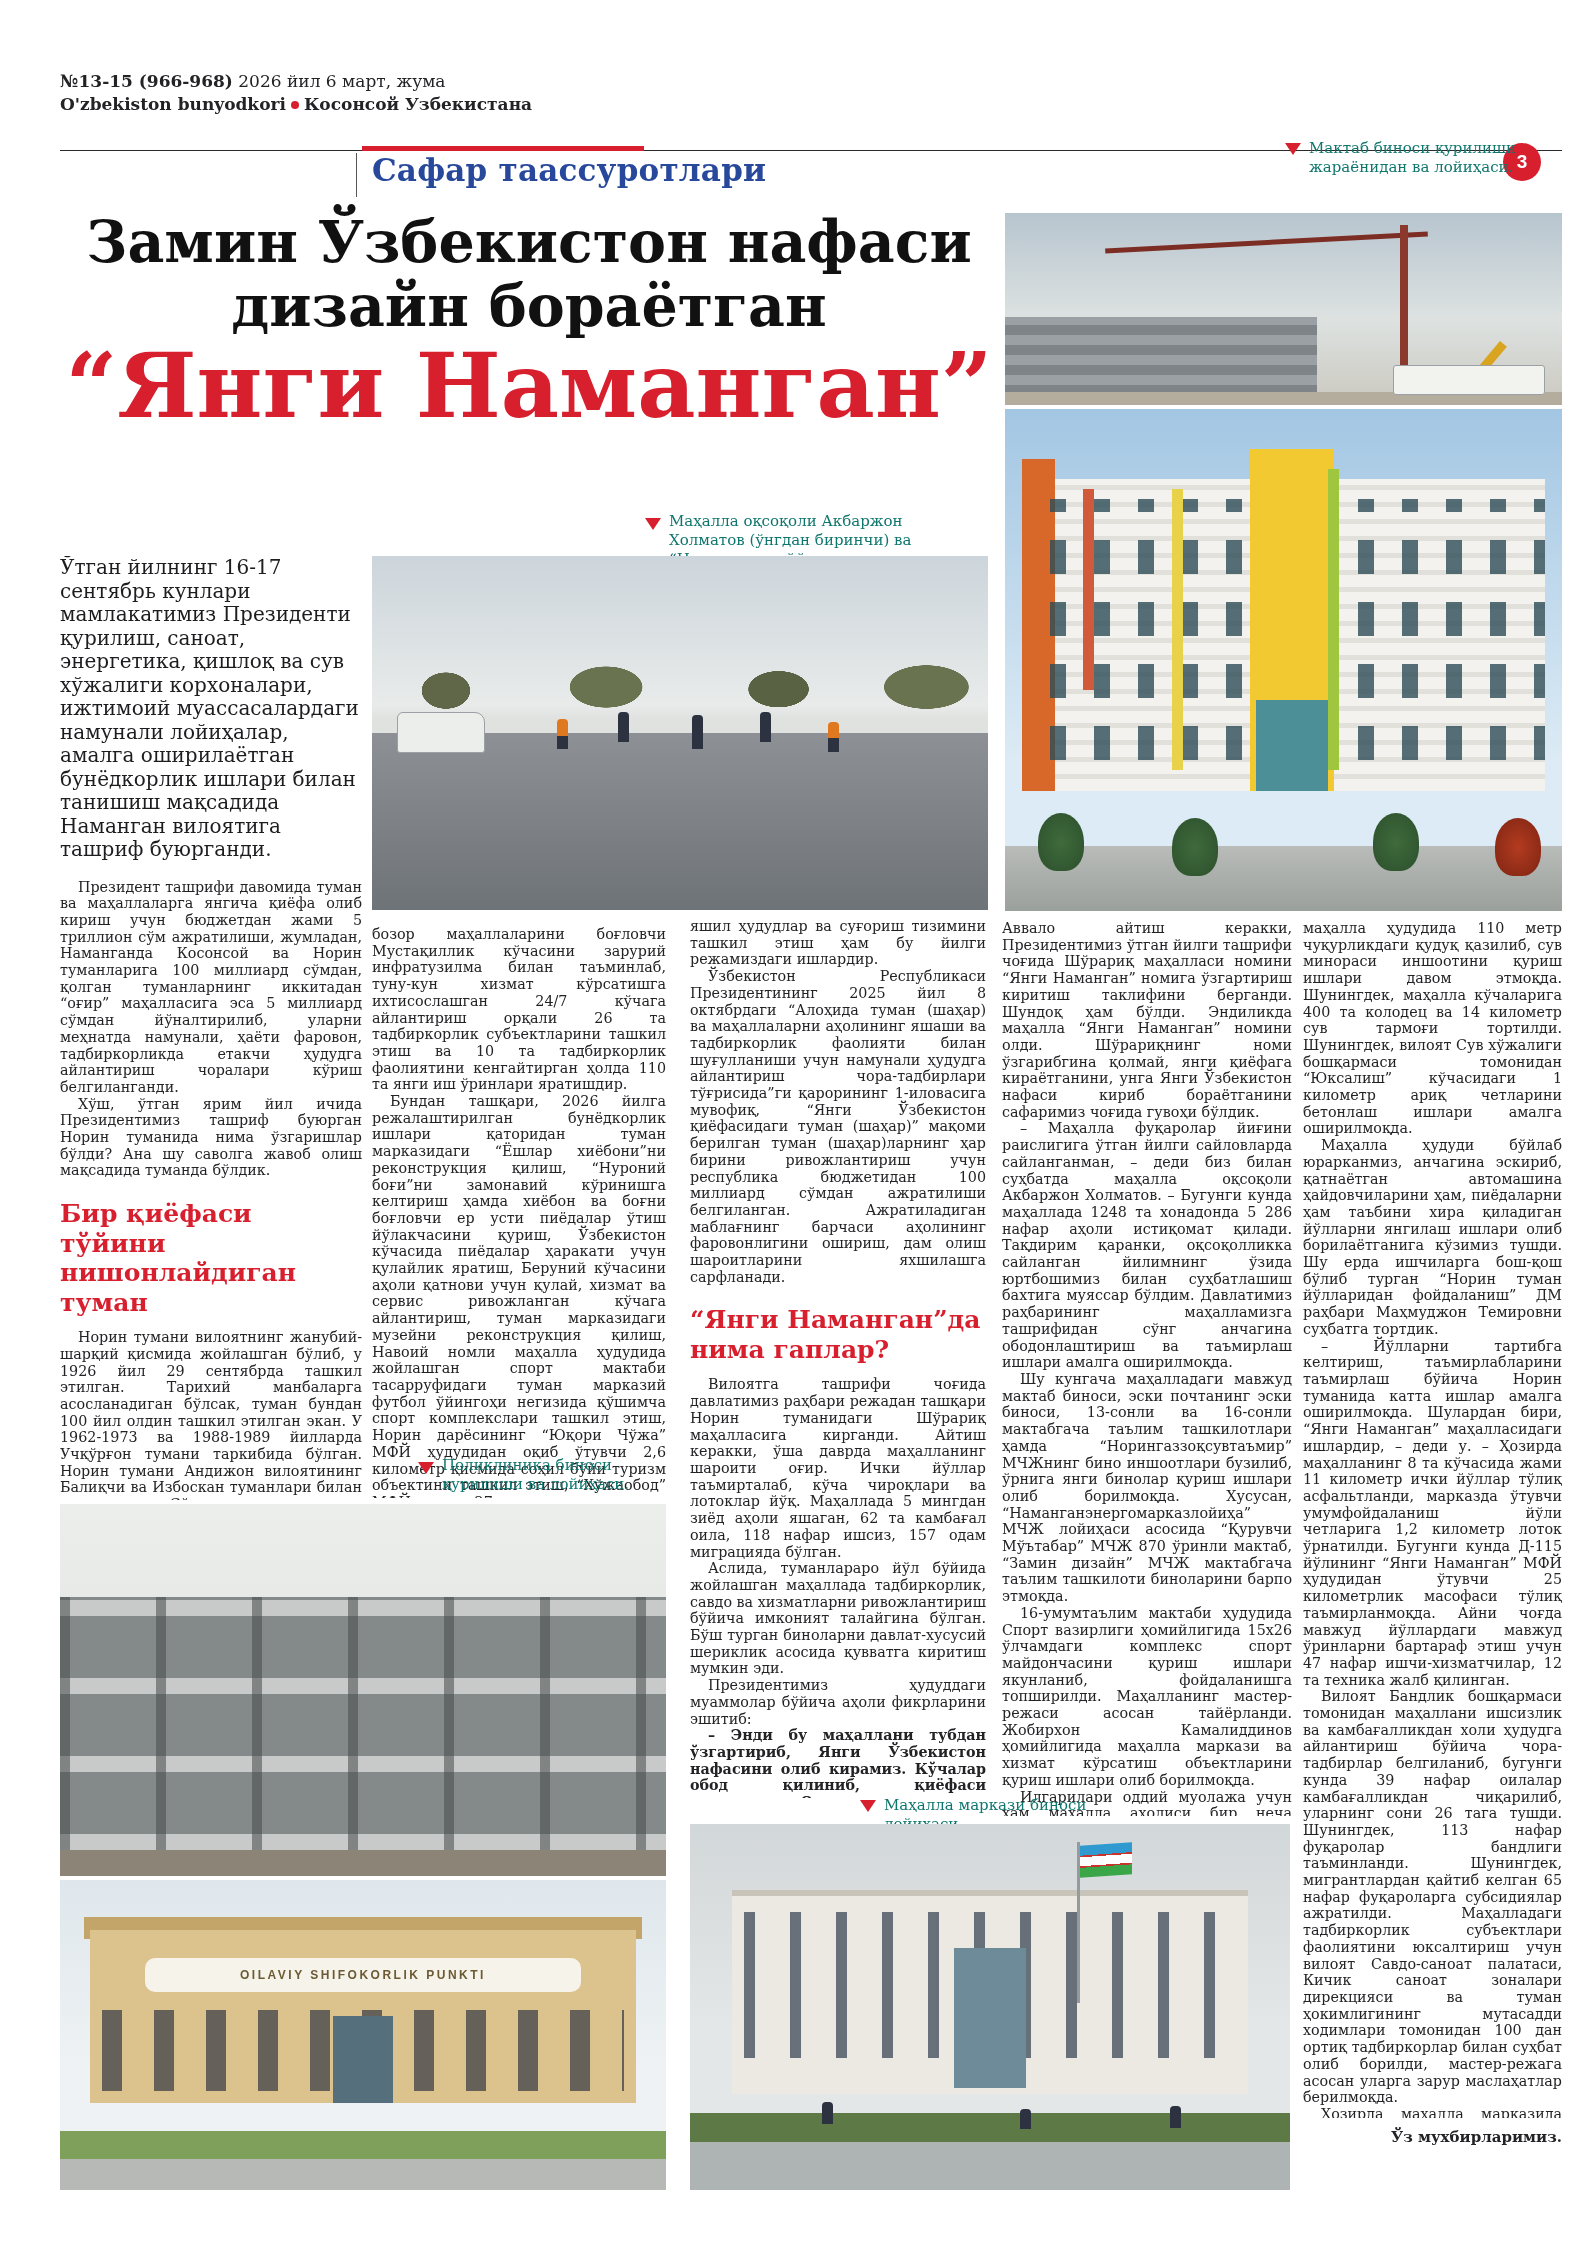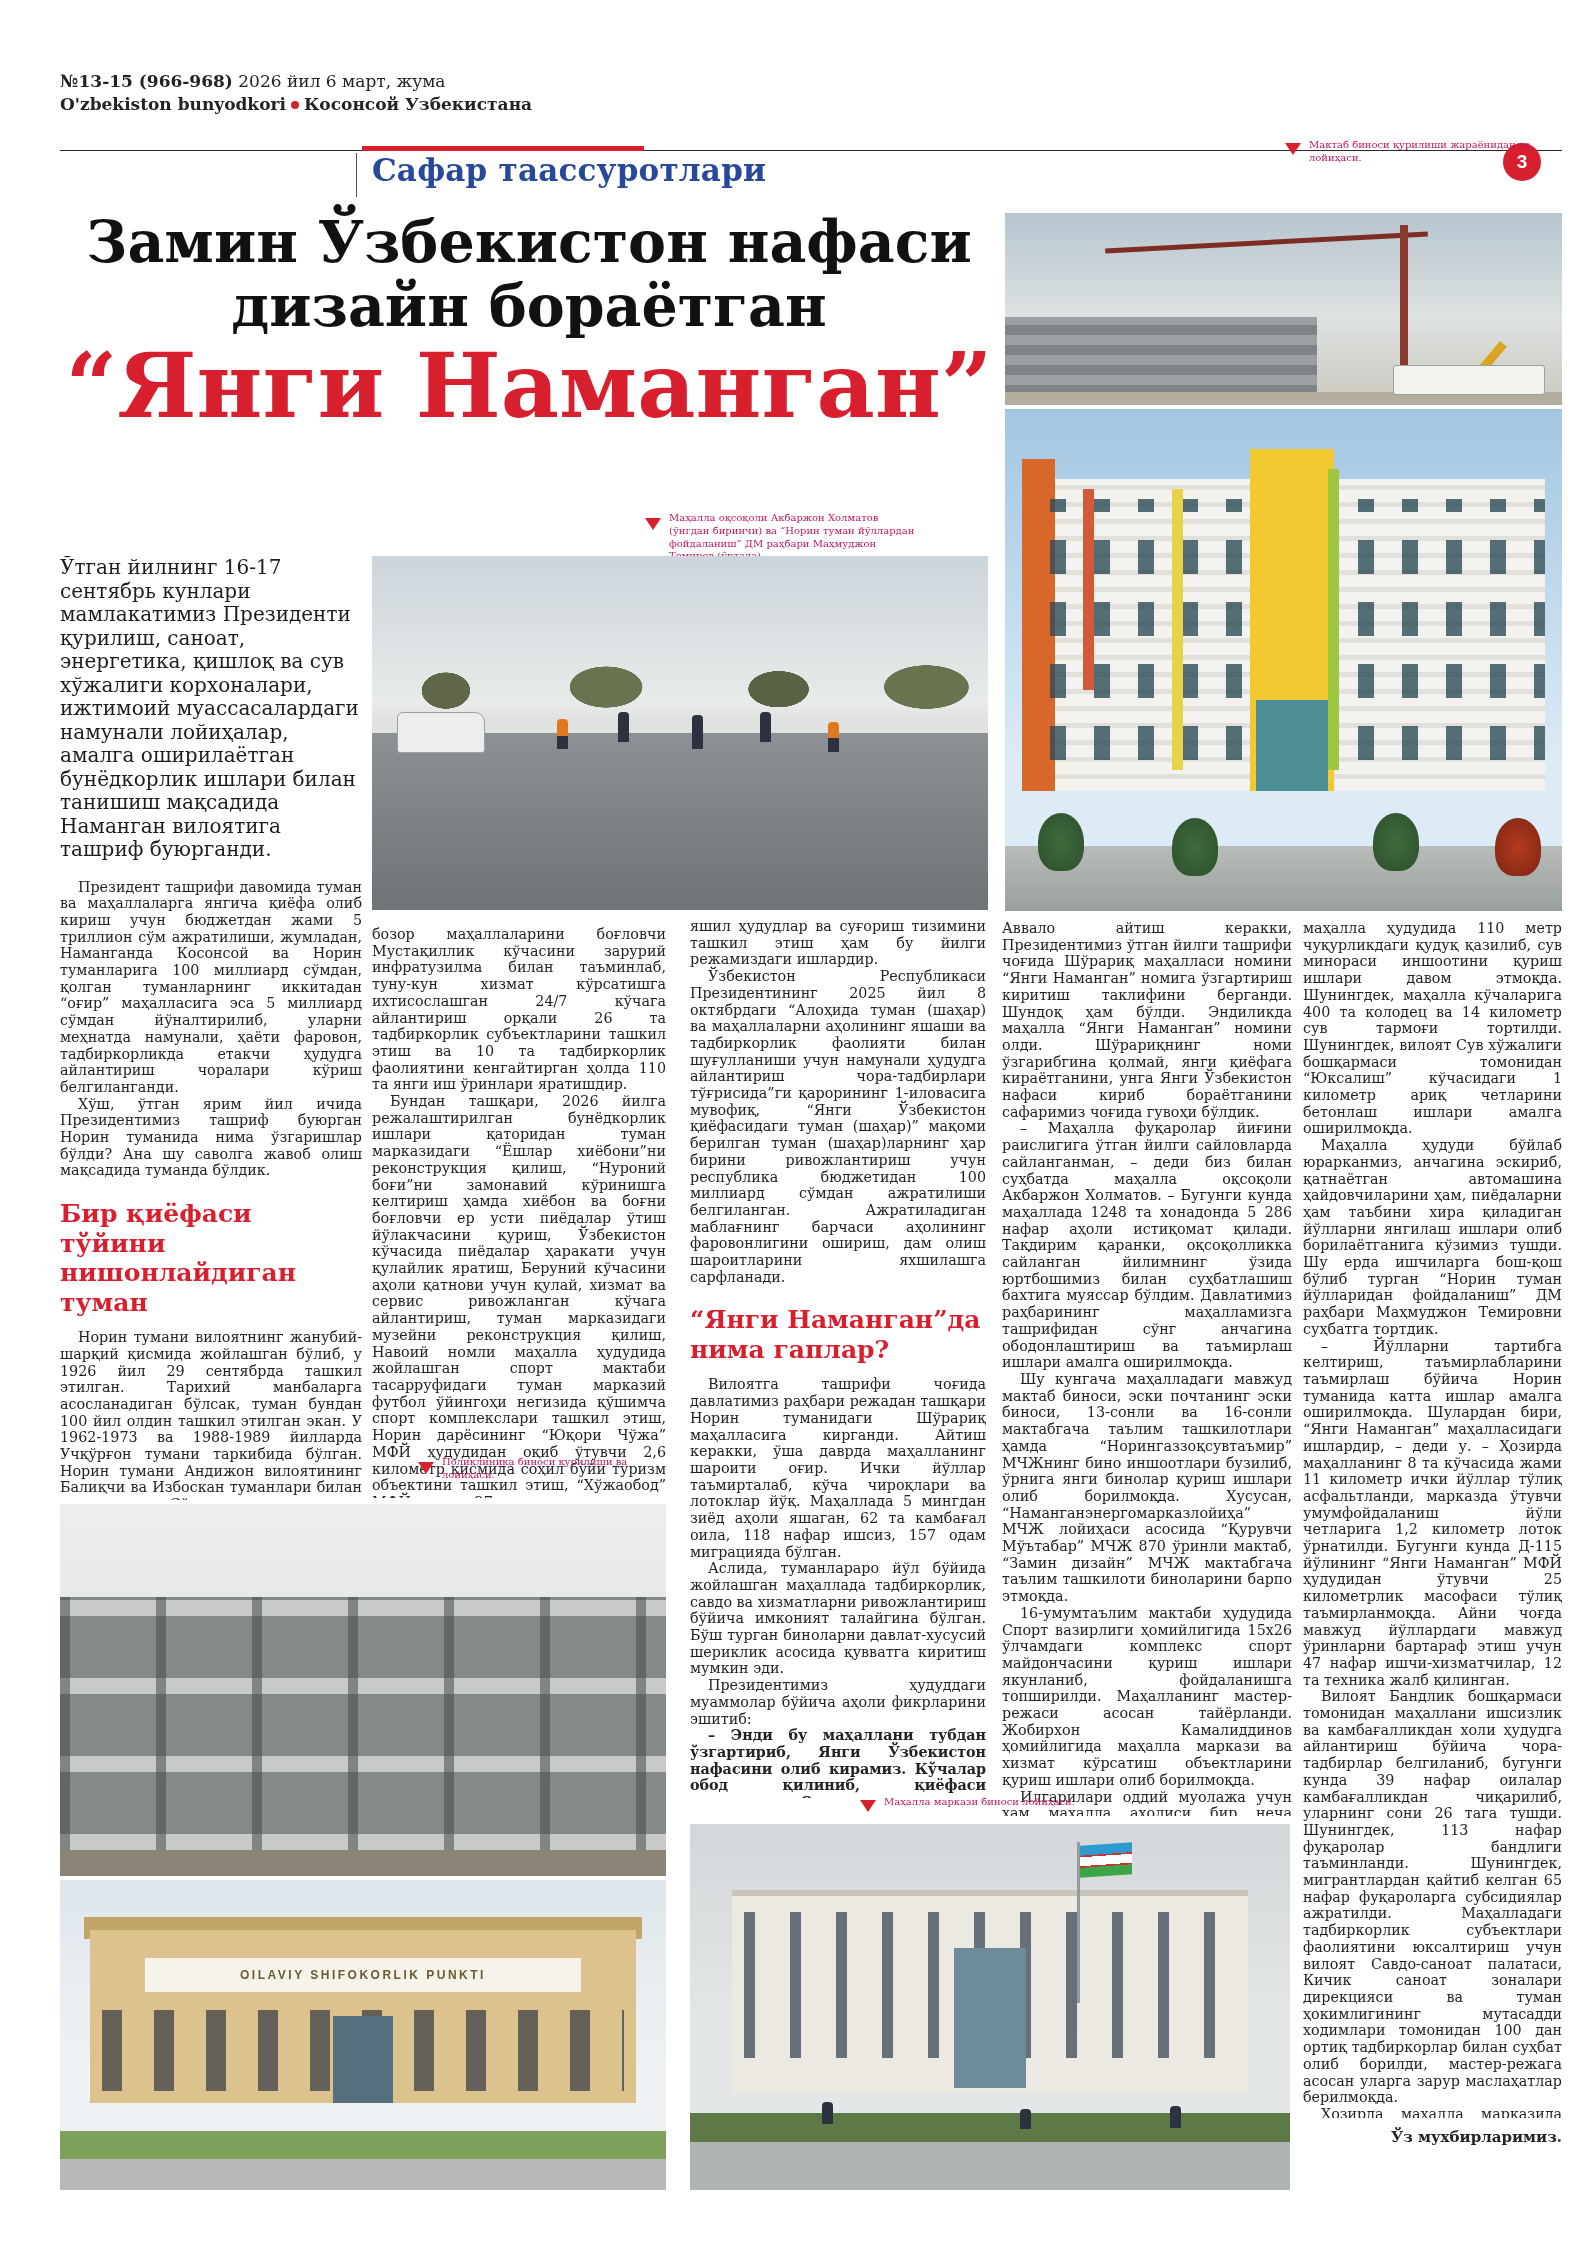--- a/index.html
+++ b/index.html
@@ -13,21 +13,21 @@
   #kicker-bar{left:362px;top:146px;width:282px;height:5px;background:#d71f2e;}
   #kicker-vline{left:356px;top:153px;width:1px;height:44px;background:#555;}
   #kicker{left:372px;top:152px;font-size:31px;font-weight:bold;color:#28499b;letter-spacing:.2px;}
   #page-circle{left:1503px;top:143px;width:38px;height:38px;border-radius:50%;background:#d71f2e;color:#fff;
     font-family:"Liberation Sans","DejaVu Sans",sans-serif;font-weight:bold;font-size:19px;display:flex;align-items:center;justify-content:center;}
   
   #headline{left:60px;top:210px;width:938px;text-align:center;}
   .hl-black{font-size:57px;line-height:1.12;font-weight:bold;color:#111;}
   .hl-red{font-size:90px;line-height:1.05;font-weight:bold;color:#d71f2e;}
   
-  .caption{font-size:10px;line-height:1.28;color:#be185d;}
+  .caption{font-size:15px;line-height:1.28;color:#0f766e;}
   .tri{width:0;height:0;border-left:8px solid transparent;border-right:8px solid transparent;border-top:12px solid #d71f2e;}
   
   .col{overflow:hidden;font-size:14.3px;line-height:16.7px;text-align:justify;}
   .col p{margin:0;text-indent:18px;}
   .col p.noindent{text-indent:0;}
   .col p.lead{font-size:20px;line-height:23.5px;text-indent:0;text-align:left;color:#1d1d20;margin-bottom:17px;}
   .col p.bold{font-weight:bold;}
   .col h3.subhead{color:#d71f2e;font-size:25px;line-height:1.18;margin:20px 0 12px 0;text-align:left;text-indent:0;}
   #col1{left:60px;top:556px;width:302px;height:944px;}
   #col2{left:372px;top:926px;width:294px;height:572px;}
@@ -63,21 +63,21 @@
   .person{position:absolute;width:11px;height:30px;background:#2c3240;border-radius:4px 4px 0 0;}
   .vest{background:linear-gradient(#e07820 0 55%,#2c3240 55%);}
   #photo-polyclinic{left:60px;top:1504px;width:606px;height:372px;background:linear-gradient(#eceeec,#e2e4e1 60%,#cfccc2);}
   .pc-frame{position:absolute;left:0;bottom:7%;width:100%;height:68%;background:repeating-linear-gradient(0deg,#c7cac8 0 16px,#84898a 16px 78px),#9da2a1;}
   .pc-cols{position:absolute;left:0;bottom:7%;width:100%;height:68%;background:repeating-linear-gradient(90deg,rgba(70,74,75,.55) 0 10px,transparent 10px 96px);}
   .pc-ground{position:absolute;left:0;bottom:0;width:100%;height:7%;background:#8d8478;}
   #photo-clinic-render{left:60px;top:1880px;width:606px;height:310px;background:linear-gradient(#dfe7ec,#eef2f4 60%);}
   .cr-bldg{position:absolute;left:5%;top:16%;width:90%;height:56%;background:#dcc28c;}
   .cr-cornice{position:absolute;left:4%;top:12%;width:92%;height:7%;background:#c3a469;}
   .cr-sign{position:absolute;left:14%;top:25%;width:72%;height:11%;background:#f6f3ea;display:flex;align-items:center;justify-content:center;
-     font-family:"Liberation Sans","DejaVu Sans",sans-serif;font-size:12px;letter-spacing:2.5px;color:#6b5a33;font-weight:bold;}
+     font-family:"Liberation Sans","DejaVu Sans",sans-serif;font-size:12px;letter-spacing:2.5px;color:#6b5a33;font-weight:bold;border-radius:10px;}
   .cr-windows{position:absolute;left:7%;top:42%;width:86%;height:26%;background:repeating-linear-gradient(90deg,rgba(55,60,70,.72) 0 20px,transparent 20px 52px);}
   .cr-door{position:absolute;left:45%;top:44%;width:10%;height:28%;background:#55707c;}
   .cr-lawn{position:absolute;left:0;bottom:10%;width:100%;height:9%;background:#7fa05a;}
   .cr-pave{position:absolute;left:0;bottom:0;width:100%;height:10%;background:#b7b9b6;}
   #photo-mahalla{left:690px;top:1824px;width:600px;height:366px;background:linear-gradient(#d2d7d9,#e4e7e7 55%);}
   .mc-bldg{position:absolute;left:7%;top:18%;width:86%;height:54%;background:#ece9e2;border-top:6px solid #c9c4ba;}
   .mc-windows{position:absolute;left:9%;top:24%;width:82%;height:40%;background:repeating-linear-gradient(90deg,rgba(70,82,94,.8) 0 11px,transparent 11px 46px);}
   .mc-glass{position:absolute;left:44%;top:34%;width:12%;height:38%;background:#6e8b9a;}
   .mc-pole{position:absolute;left:64.5%;top:5%;width:3px;height:44%;background:#939ba1;}
   .mc-flag{position:absolute;left:65%;top:5.5%;width:52px;height:32px;transform:skewY(-4deg);

